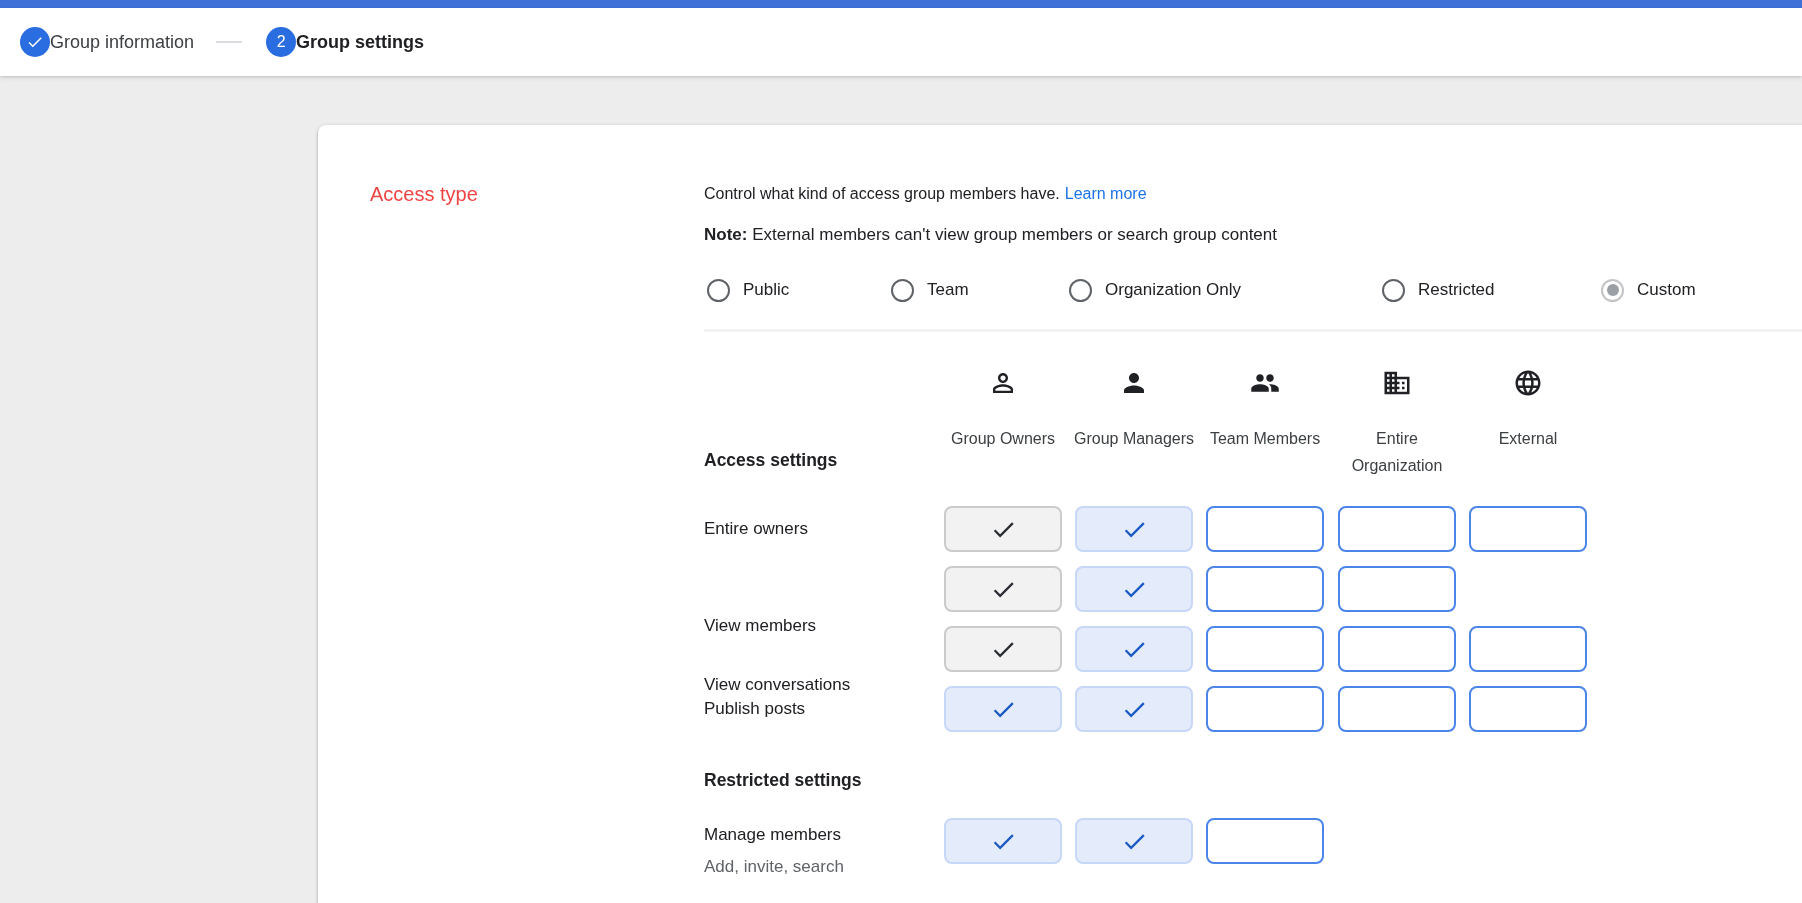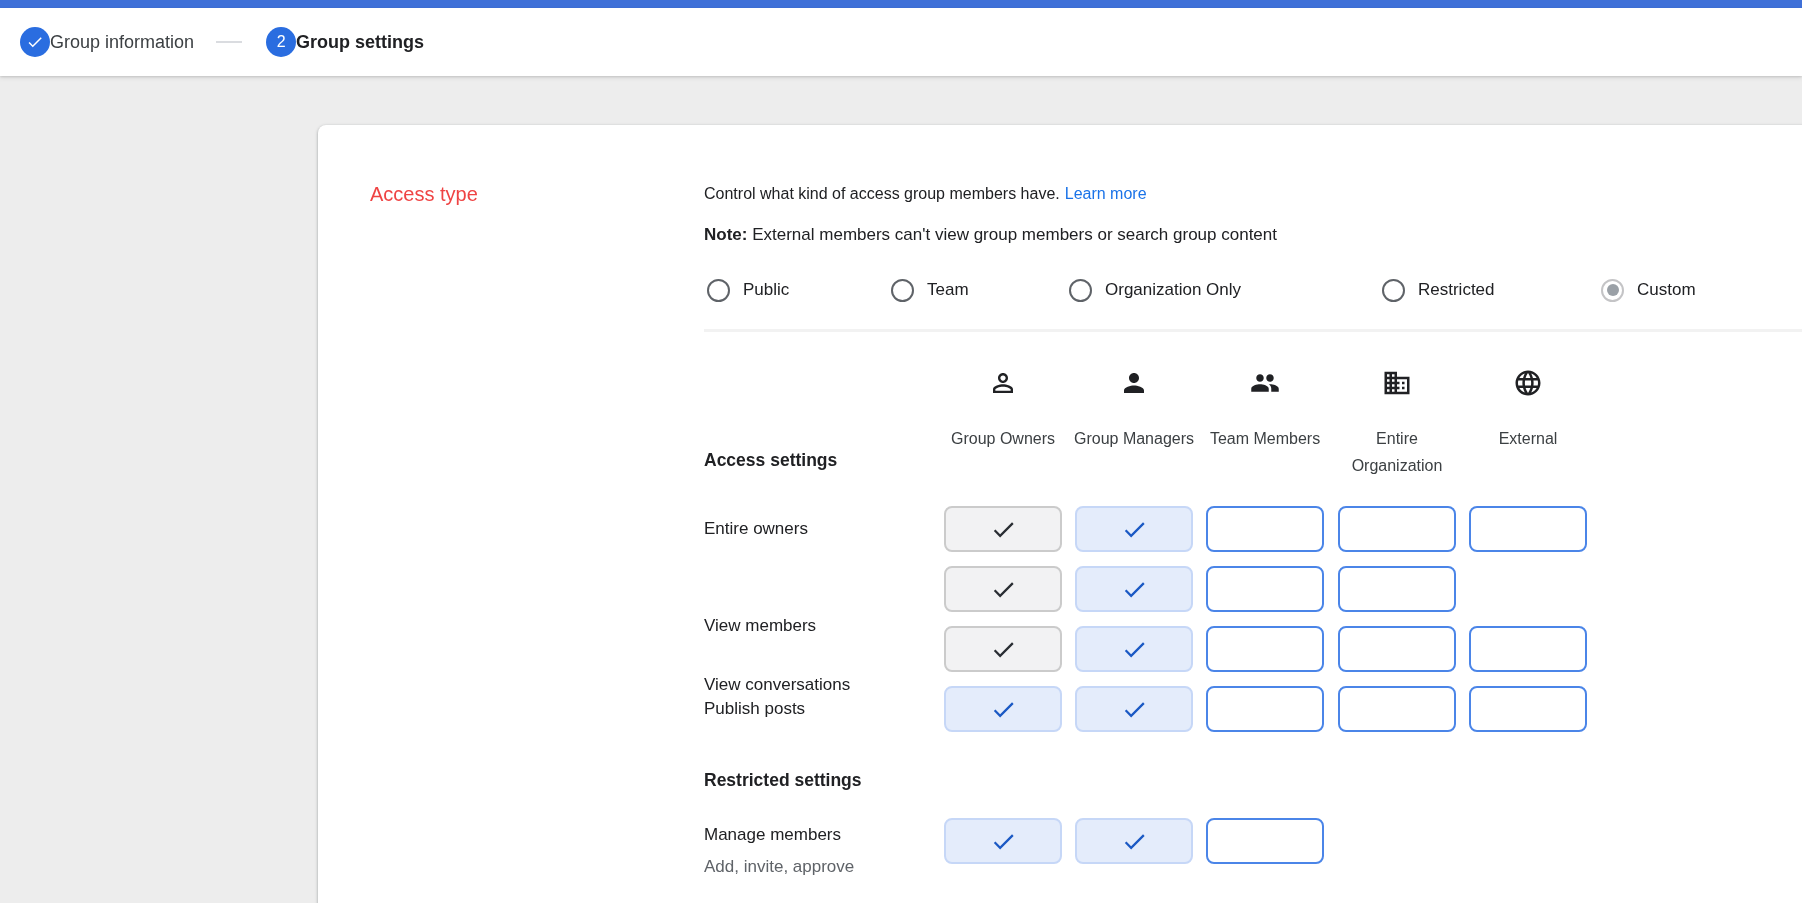--- a/index.html
+++ b/index.html
@@ -171,21 +171,21 @@
             </svg>
           </div>
           <div class="cell empty" style="left: 888px; top: 561px;"></div>
           <div class="cell empty" style="left: 1020px; top: 561px;"></div>
           <div class="cell empty" style="left: 1151px; top: 561px;"></div>
         </div>
 
       <div class="grid-section-label membership-label">Restricted settings</div>
       <div id="membership-grid">
           <div class="row-label" style="top: 700px;">Manage members</div>
-          <div class="row-sublabel" style="top: 732px;">Add, invite, approve</div>
+          <div class="row-sublabel" style="top: 732px;">Add, invite, search</div>
           <div class="cell checked" style="left: 626px; top: 693px;">
             <svg viewBox="0 0 24 24">
               <path d="M9 16.17L4.83 12l-1.42 1.41L9 19 21 7l-1.41-1.41z"></path>
             </svg>
           </div>
           <div class="cell checked" style="left: 757px; top: 693px;">
             <svg viewBox="0 0 24 24">
               <path d="M9 16.17L4.83 12l-1.42 1.41L9 19 21 7l-1.41-1.41z"></path>
             </svg>
           </div>

